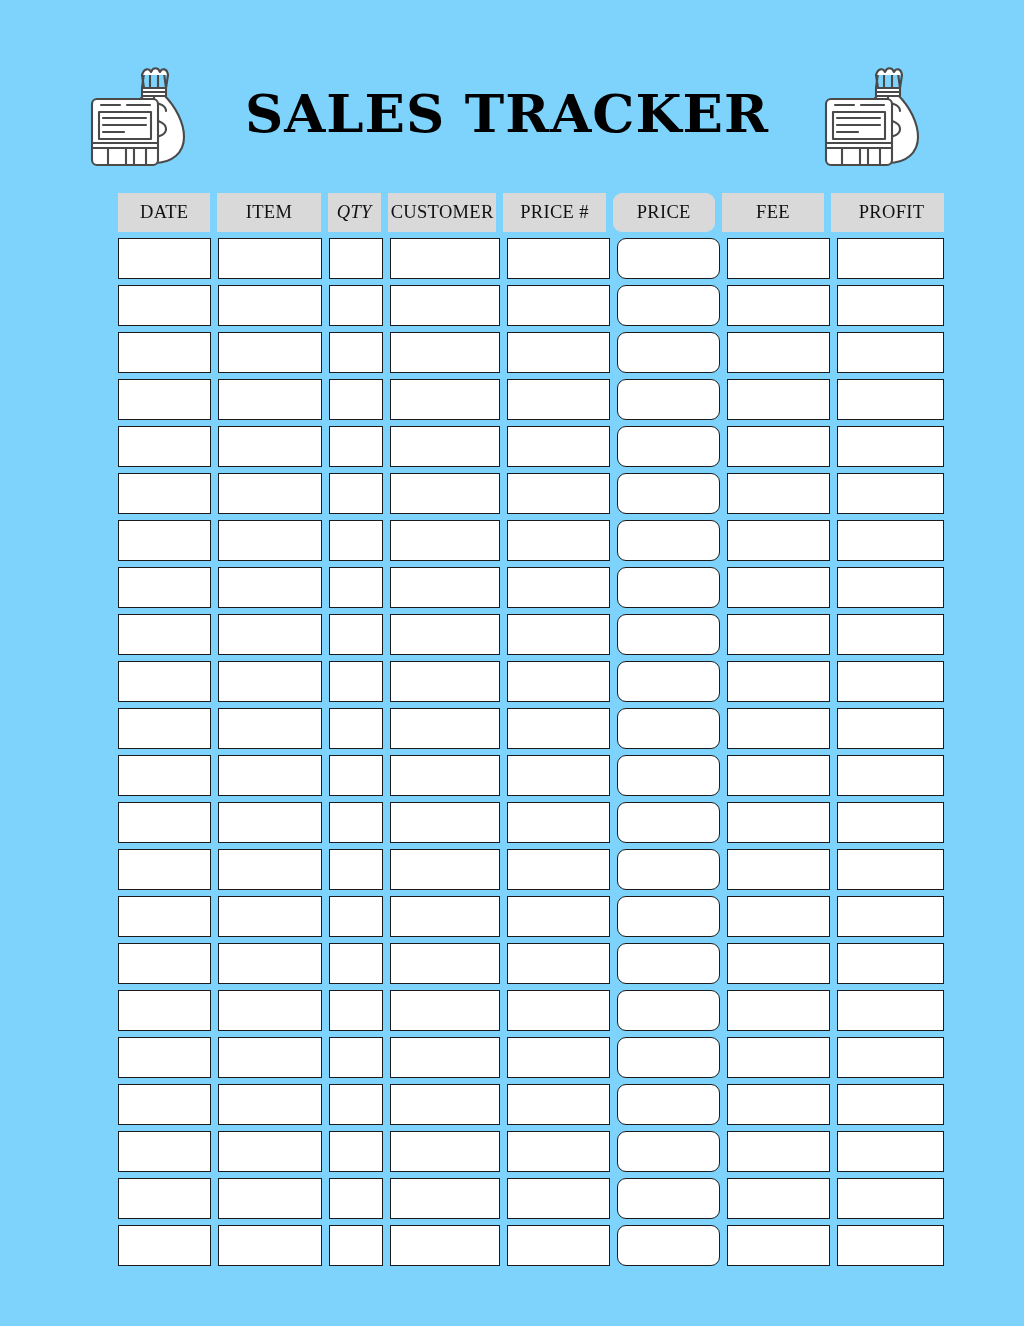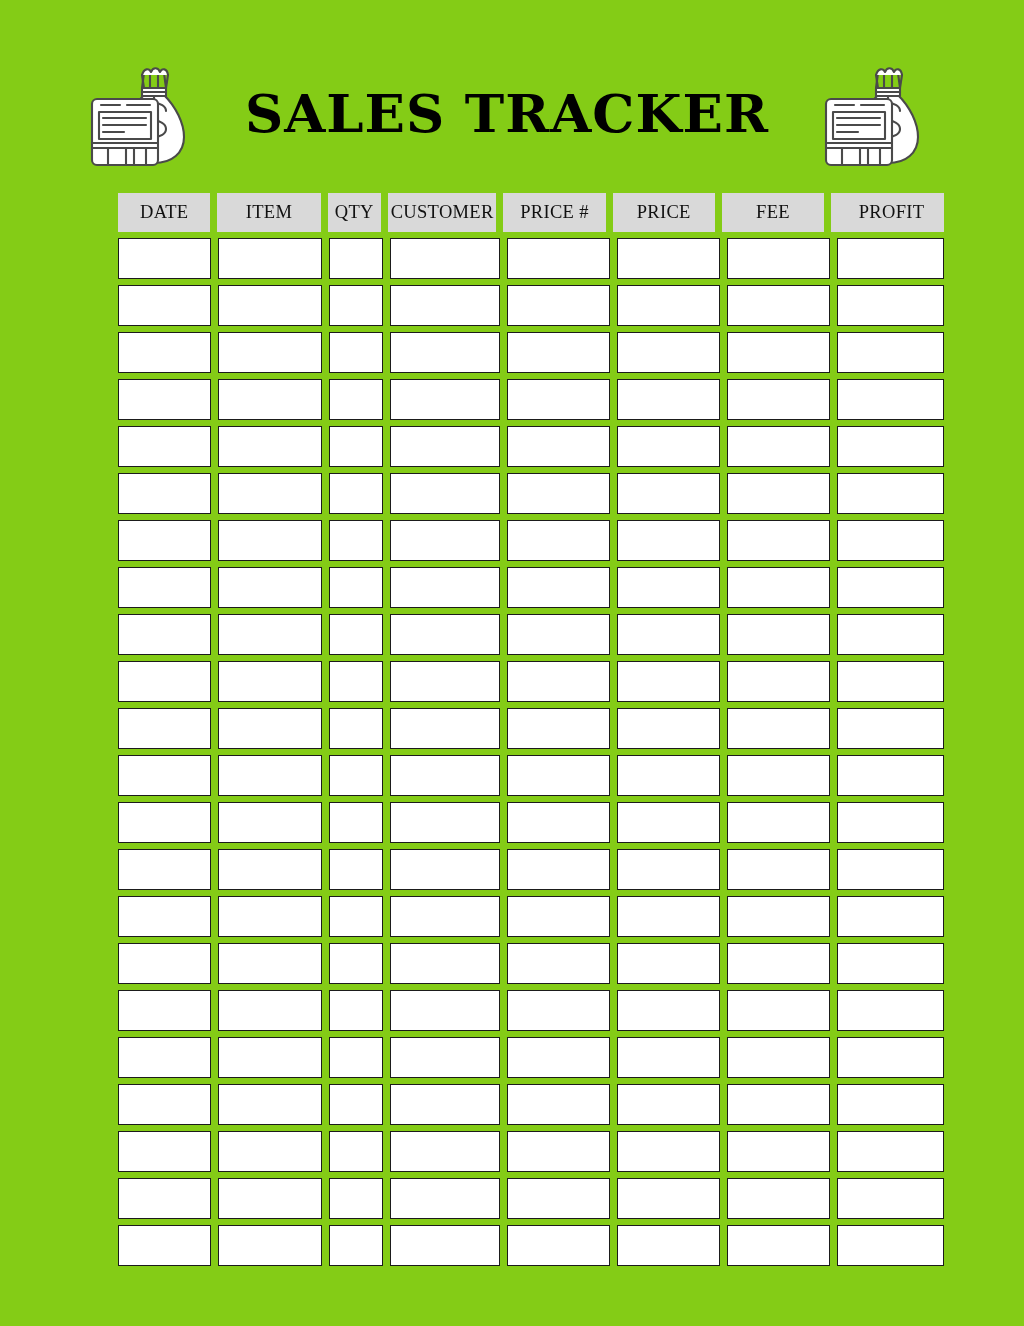--- a/index.html
+++ b/index.html
@@ -13,21 +13,21 @@
     font-family: "Liberation Serif", "DejaVu Serif", serif;
     color: #000000;
     overflow: hidden;
   }
 
   .page {
     position: relative;
     width: 1024px;
     height: 1326px;
     box-sizing: border-box;
-    background: #84cc16;
+    background: #7dd3fc;
   }
 
   
   .header {
     position: absolute;
     left: 70px;
     top: 50px;
     width: 874px;
     height: 130px;
     display: flex;
@@ -94,24 +94,24 @@
     border: 1.6px solid #1b1b1b;
     box-sizing: border-box;
   }
 
   
   .cell + .cell { margin-left: 7px; }
 
   
   .c-date     { width: 104px; margin-left: 48px; }
   .c-item     { width: 116px; text-align: right; }
-  .c-qty      { width: 60px;  }
+  .c-qty      { width: 60px; font-style: italic;  }
   .c-customer { width: 122px; }
   .c-order    { width: 115px; }
-  .c-price    { width: 115px; }
+  .c-price    { width: 115px; border-radius: 9px; }
   .c-fee      { width: 115px; }
   .c-profit   { width: 118px; padding-left: 8px; }
 </style>
 </head>
 <body>
 
 <div class="page">
 
   <div class="header">
 

